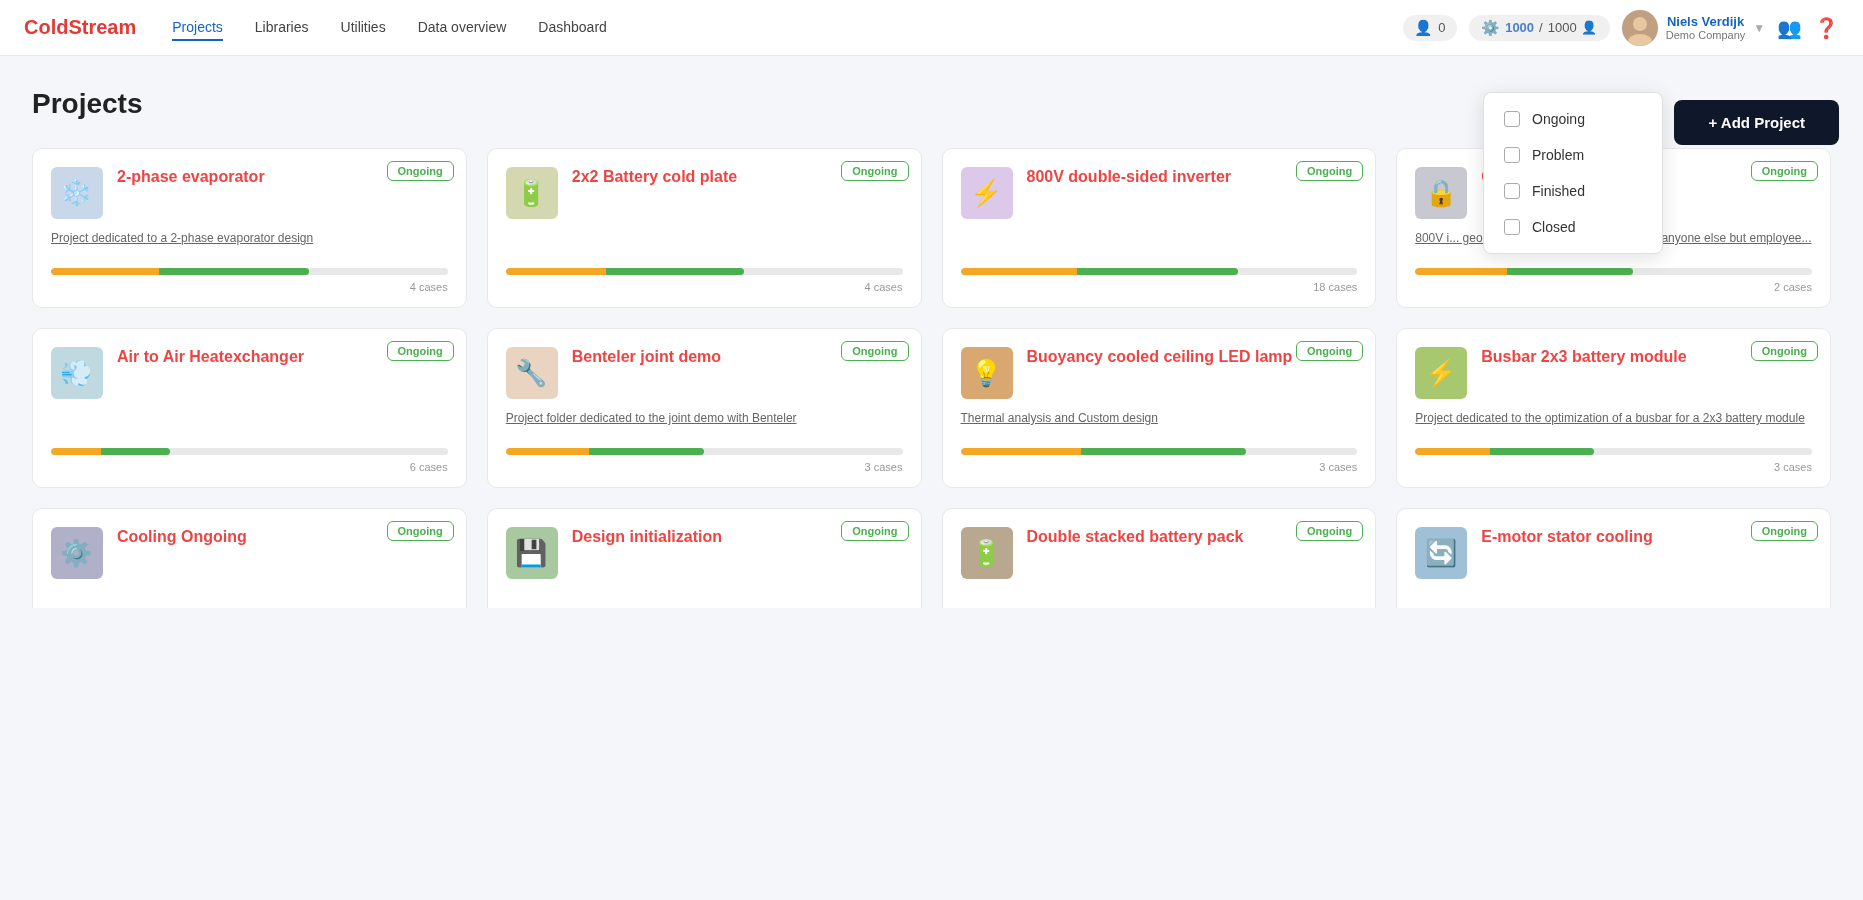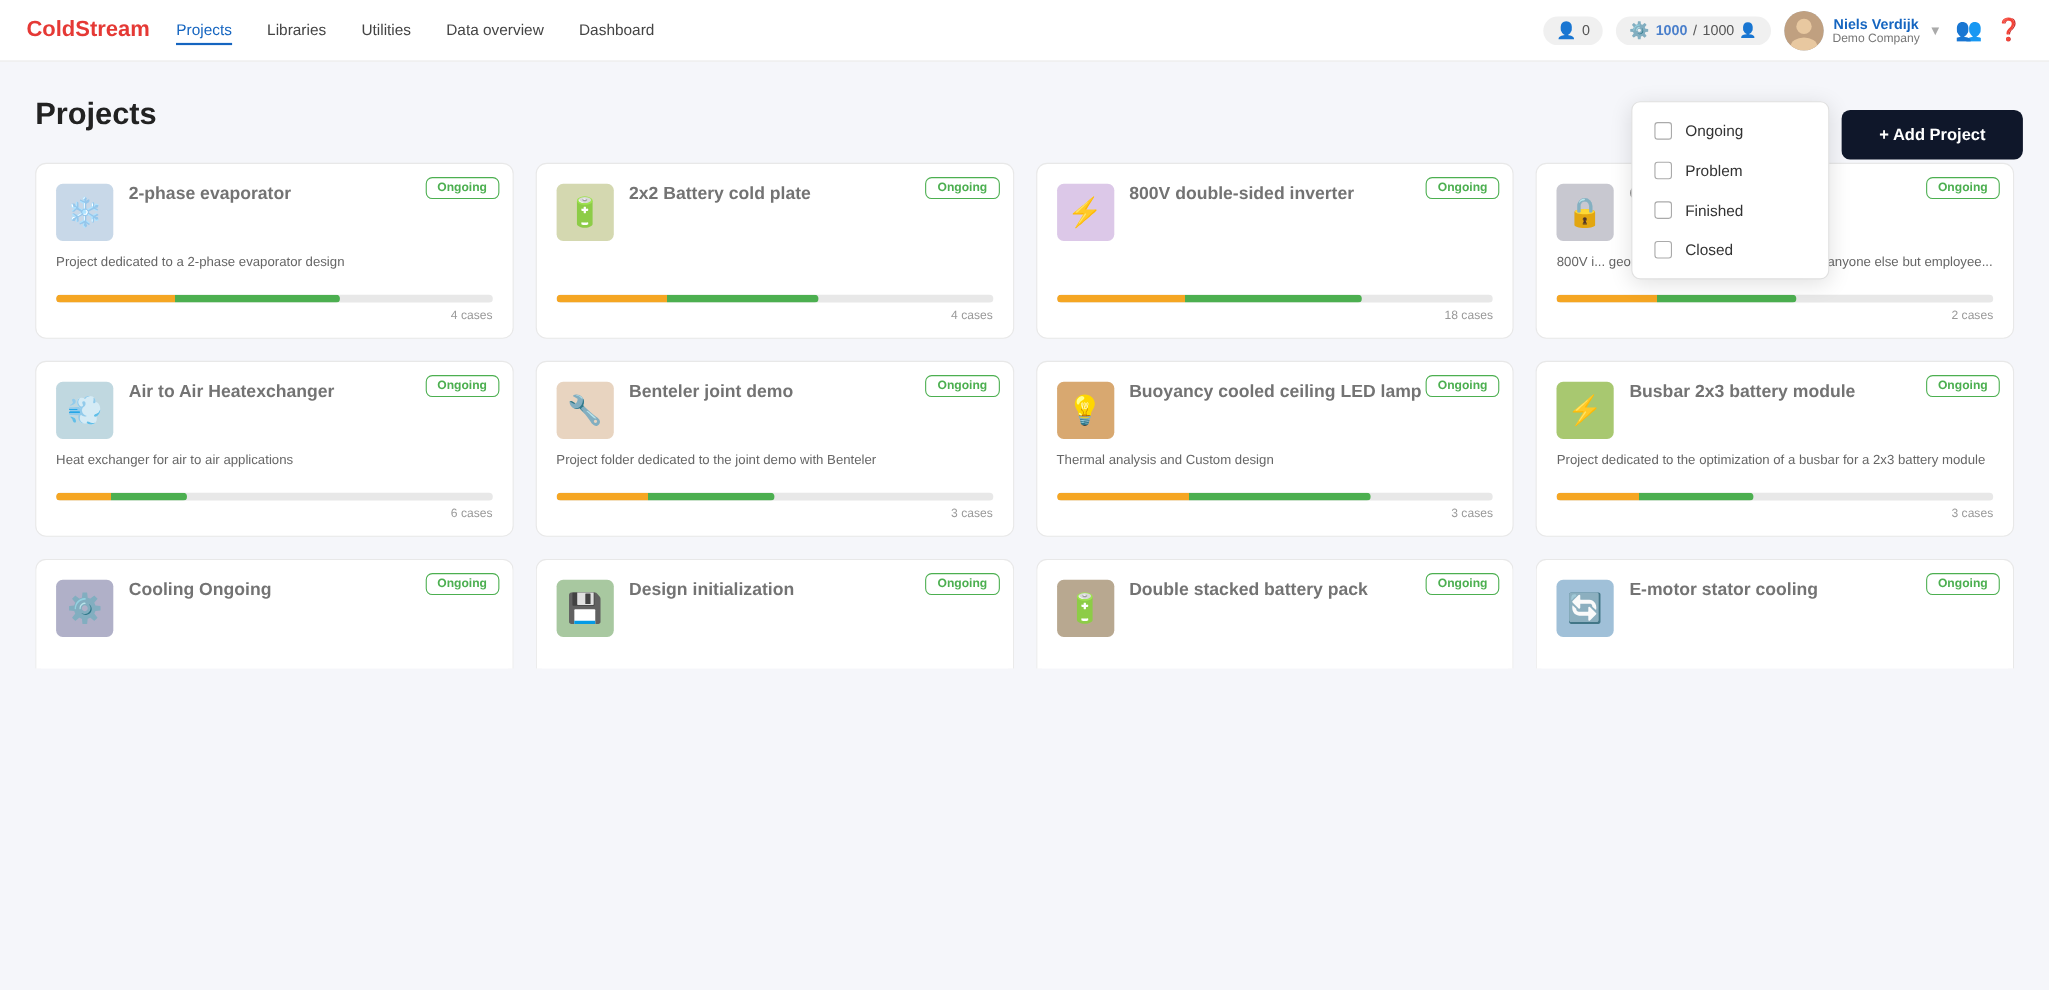--- a/index.html
+++ b/index.html
@@ -4,21 +4,21 @@
   <style>
     * { box-sizing: border-box; margin: 0; padding: 0; }
     body { font-family: 'Segoe UI', Arial, sans-serif; background: #f5f6fa; color: #222; font-size: 14px; }
 
     
     .navbar {
       display: flex; align-items: center; background: #fff;
       padding: 0 24px; height: 56px; border-bottom: 1px solid #e8e8e8;
       position: relative; z-index: 100;
     }
-    .logo { font-size: 20px; font-weight: 700; color: #222; margin-right: 24px; white-space: nowrap; }
+    .logo { font-size: 20px; font-weight: 700; color: #222; margin-right: 36px; white-space: nowrap; }
     .logo span { color: #e53935; }
     .nav-links { display: flex; gap: 32px; flex: 1; }
     .nav-link { font-size: 14px; color: #444; text-decoration: none; cursor: pointer; padding: 4px 0; }
     .nav-link.active { color: #1565c0; border-bottom: 2px solid #1565c0; font-weight: 500; }
     .nav-right { display: flex; align-items: center; gap: 12px; }
     .badge-pill {
       display: flex; align-items: center; gap: 5px;
       background: #f0f0f0; border-radius: 20px; padding: 4px 12px;
       font-size: 13px; color: #555;
     }
@@ -59,22 +59,22 @@
     .status-badge {
       position: absolute; top: 12px; right: 12px;
       font-size: 11px; font-weight: 600;
       padding: 3px 10px; border-radius: 6px;
       border: 1.5px solid #bbb; color: #555; background: #fff;
     }
     .status-badge.ongoing { border-color: #4caf50; color: #4caf50; }
 
     .card-top { display: flex; align-items: flex-start; gap: 14px; margin-bottom: 10px; }
     .card-thumb { width: 52px; height: 52px; border-radius: 6px; background: #e8eaf0; display: flex; align-items: center; justify-content: center; flex-shrink: 0; overflow: hidden; }
-    .card-title { font-size: 16px; font-weight: 700; color: #737373; padding-right: 60px; line-height: 1.3; }
-    .card-desc { font-size: 12px; color: #666; line-height: 1.5; margin-bottom: 12px; flex: 1; }
+    .card-title { font-size: 16px; font-weight: 700; color: #ef4444; padding-right: 60px; line-height: 1.3; }
+    .card-desc { font-size: 12px; color: #666; line-height: 1.5; margin-bottom: 12px; flex: 1; text-decoration: underline; }
 
     .card-bottom { }
     .progress-bar-bg { background: #e8e8e8; border-radius: 4px; height: 7px; overflow: hidden; margin-bottom: 6px; }
     .progress-bar-fill { height: 100%; border-radius: 4px; background: linear-gradient(to right, #f5a623 40%, #4caf50 40%); }
     .card-cases { text-align: right; font-size: 11px; color: #999; }
 
     
     .filter-dropdown {
       position: fixed;
       top: 92px;
@@ -255,21 +255,20 @@
   </div>
       <div class="project-card">
     <div>
       <div class="card-top">
         <div class="card-thumb" style="background:#c0d8e0;">
           <span style="font-size:26px;">💨</span>
         </div>
         <div class="card-title">Air to Air Heatexchanger</div>
         <div class="status-badge ongoing">Ongoing</div>
       </div>
-      <div class="card-desc">Heat exchanger for air to air applications</div>
     </div>
     <div class="card-bottom">
       <div class="progress-bar-bg">
             <div class="progress-bar-fill" style="width:30%;background:linear-gradient(to right, #f5a623 42%, #4caf50 42%);"></div>
           </div>
       <div class="card-cases">6 cases</div>
     </div>
   </div>
       <div class="project-card">
     <div>

